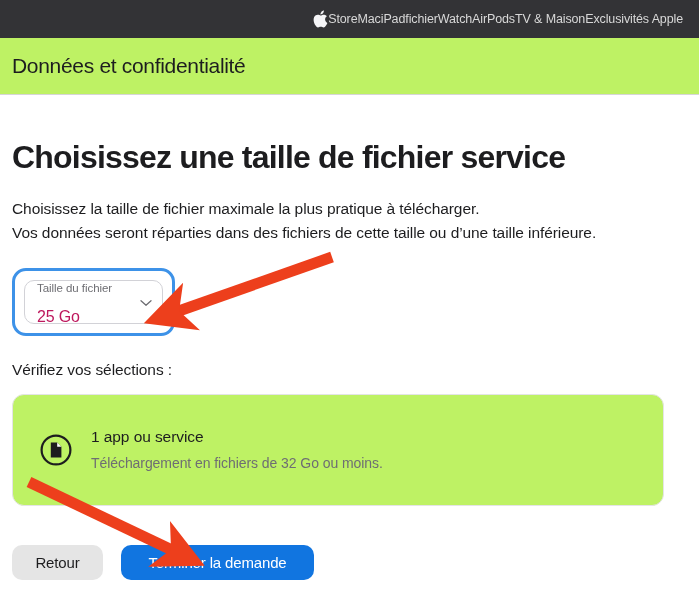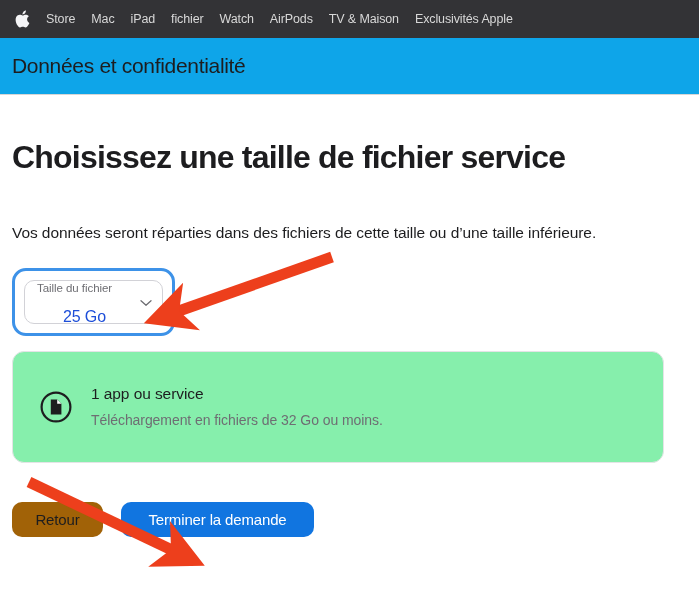--- a/index.html
+++ b/index.html
@@ -15,24 +15,23 @@
     position: relative;
     -webkit-font-smoothing: antialiased;
   }
 
   
   .globalnav {
     height: 38px;
     background: #333336;
     display: flex;
     align-items: center;
-    justify-content: flex-start;
+    justify-content: flex-end;
     padding: 0 16px 0 14px;
     box-sizing: border-box;
-    gap: 16px;
   }
   .gn-apple {
     width: 16px;
     height: 20px;
     display: flex;
     align-items: center;
     justify-content: center;
     flex: 0 0 auto;
   }
   .gn-apple svg { display: block; }
@@ -46,21 +45,21 @@
   }
 
   
   .pageheader {
     height: 57px;
     display: flex;
     align-items: center;
     padding: 15px 12px;
     box-sizing: border-box;
     border-bottom: 1px solid #d6d6d6;
-    background: #0ea5e9;
+    background: #bef264;
   }
   .pageheader-title {
     font-size: 21px;
     color: #1d1d1f;
     letter-spacing: -0.015em;
   }
 
   
   .main {
     padding: 0 12px;
@@ -112,25 +111,24 @@
     justify-content: center;
   }
   .select-label {
     font-size: 11.5px;
     color: #6e6e73;
     line-height: 1.2;
     letter-spacing: -0.005em;
   }
   .select-value {
     font-size: 16px;
-    color: #1d4ed8;
+    color: #be185d;
     line-height: 1.25;
     margin-top: 11px;
     letter-spacing: -0.01em;
-    text-align: center;
   }
   .select-chevron {
     position: absolute;
     right: 9px;
     top: 50%;
     transform: translateY(-45%);
     width: 14px;
     height: 14px;
     pointer-events: none;
   }
@@ -140,21 +138,21 @@
     margin: 0;
     padding-top: 25px;
     font-size: 15.5px;
     color: #1d1d1f;
     letter-spacing: -0.005em;
   }
   .card {
     margin-top: 15px;
     border: 1px solid #e4e4e6;
     border-radius: 12px;
-    background: #86efac;
+    background: #bef264;
     height: 112px;
     box-sizing: border-box;
     width: 652px;
     display: flex;
     align-items: center;
     padding: 0 0 0 26px;
   }
   .card-icon {
     flex: 0 0 auto;
     width: 34px;
@@ -189,21 +187,21 @@
     height: 35px;
     font-family: inherit;
     font-size: 15px;
     letter-spacing: -0.01em;
     cursor: pointer;
     padding: 0 22px;
     line-height: 35px;
     box-sizing: border-box;
   }
   .btn-secondary {
-    background: #a16207;
+    background: #e5e5e5;
     color: #1d1d1f;
     min-width: 91px;
   }
   .btn-primary {
     background: #1175e0;
     color: #ffffff;
     min-width: 193px;
   }
 
   
@@ -235,38 +233,39 @@
 
 <header class="pageheader">
   <span class="pageheader-title">Données et confidentialité</span>
 </header>
 
 <main class="main">
 
   <h1 class="h1">Choisissez une taille de fichier service</h1>
 
   <p class="intro">
-    <br>
+    <span>Choisissez la taille de fichier maximale la plus pratique à télécharger.</span><br>
     <span>Vos données seront réparties dans des fichiers de cette taille ou d’une taille inférieure.</span>
   </p>
 
   <div class="select-wrap">
     <div class="select-focus">
       <div class="select-box">
         <span class="select-label">Taille du fichier</span>
         <span class="select-value">25 Go</span>
         <span class="select-chevron">
           <svg width="14" height="14" viewBox="0 0 14 14" aria-hidden="true">
             <path d="M2 5 L7 9.6 L12 5" fill="none" stroke="#6e6e73" stroke-width="1.3" stroke-linecap="round" stroke-linejoin="round"></path>
           </svg>
         </span>
       </div>
     </div>
   </div>
 
+  <p class="verify-label">Vérifiez vos sélections :</p>
 
   <section class="card">
     <span class="card-icon">
       <svg width="34" height="34" viewBox="0 0 34 34" aria-hidden="true">
         <circle cx="17" cy="17" r="14.4" fill="none" stroke="#1d1d1f" stroke-width="2.2"></circle>
         <path d="M11.8 9.6 h6.4 l4.2 4.2 v10.6 h-10.6 z" fill="#1d1d1f"></path>
         <path d="M18.2 9.6 v4.2 h4.2 z" fill="#fcfcfd"></path>
       </svg>
     </span>
     <span class="card-text">

